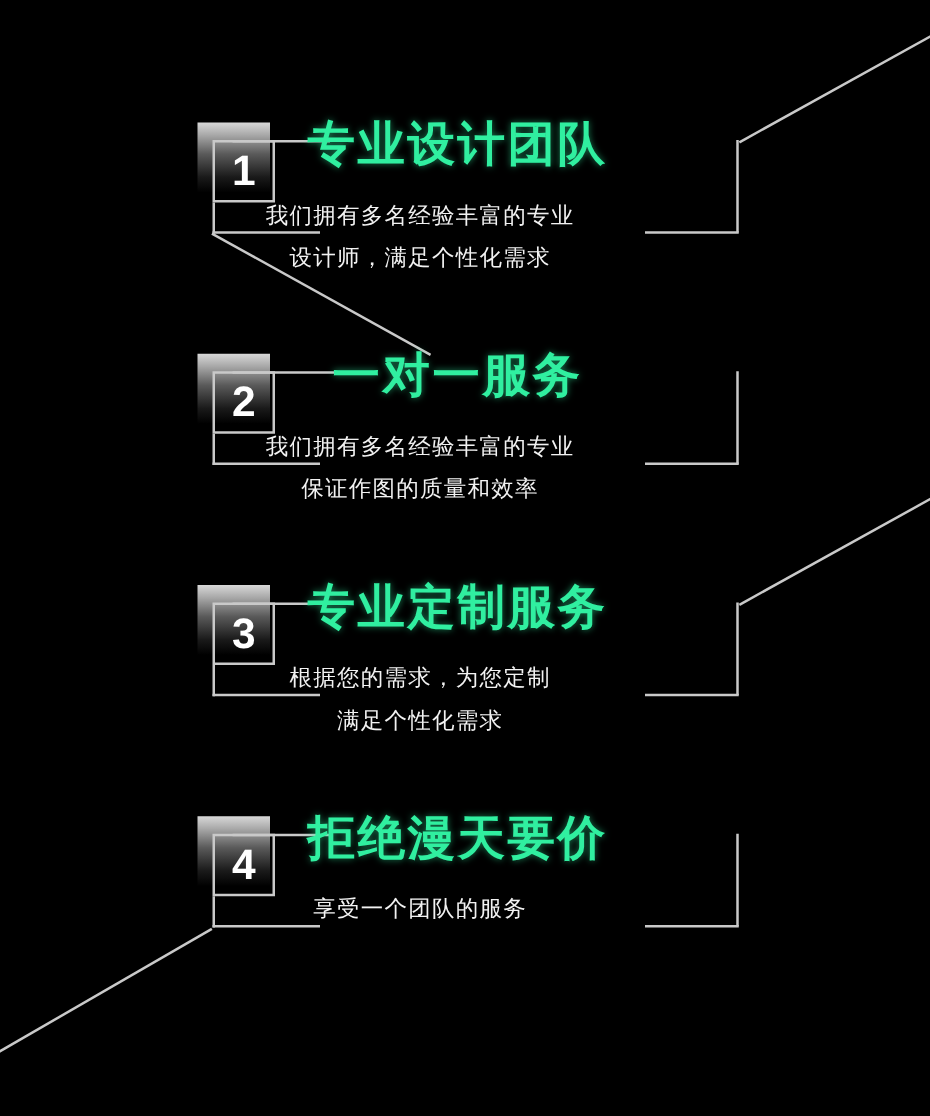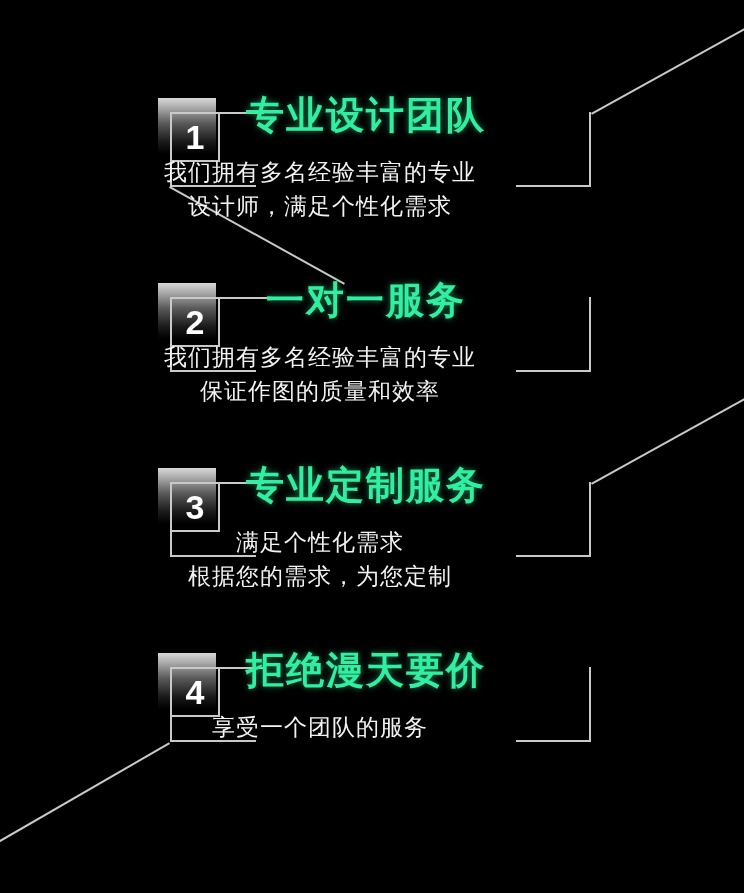--- a/index.html
+++ b/index.html
@@ -111,24 +111,25 @@
     letter-spacing: 2px;
     text-shadow: 0 0 6px rgba(48,239,160,0.55);
     white-space: nowrap;
   }
   .body-lines {
     position: absolute;
     top: 57px;
     width: 640px;
     text-align: center;
     color: #f2f2f2;
-    font-size: 23px;
+    font-size: 18px;
     line-height: 34px;
     letter-spacing: 1px;
     white-space: nowrap;
+    margin-left: 16px;
   }
   .body-lines span { display: block; }
 </style>
 </head>
 <body>
 
 <div id="stage">
   <div id="diagonals">
       <div class="diag" style="left: 591px; top: 113px; width: 175px; transform: rotate(-29deg);"></div>
       <div class="diag" style="left: 170px; top: 186px; width: 200px; transform: rotate(29deg);"></div>
@@ -170,22 +171,22 @@
         <div class="badge-plate"></div>
         <div class="badge-box"></div>
         <div class="badge-num">3</div>
         <div class="br-top" style="width:78px"></div>
         <div class="br-right"></div>
         <div class="br-stem"></div>
         <div class="br-bottom" style="left:170px;width:86px"></div>
         <div class="br-bottom" style="left:516px;width:75px"></div>
         <div class="heading" style="margin-left:-6px">专业定制服务</div>
         <div class="body-lines">
+          <span>根据您的需求，为您定制</span>
           <span>满足个性化需求</span>
-          <span>根据您的需求，为您定制</span>
         </div>
       </div>
       <div class="block" style="top: 653px;">
         <div class="badge-plate"></div>
         <div class="badge-box"></div>
         <div class="badge-num">4</div>
         <div class="br-top" style="width:78px"></div>
         <div class="br-right"></div>
         <div class="br-stem"></div>
         <div class="br-bottom" style="left:170px;width:86px"></div>

